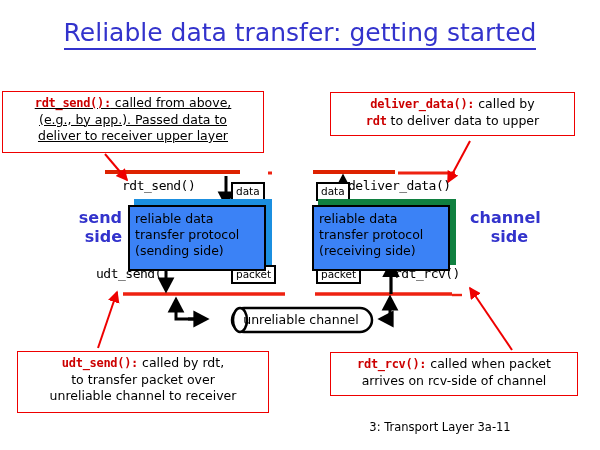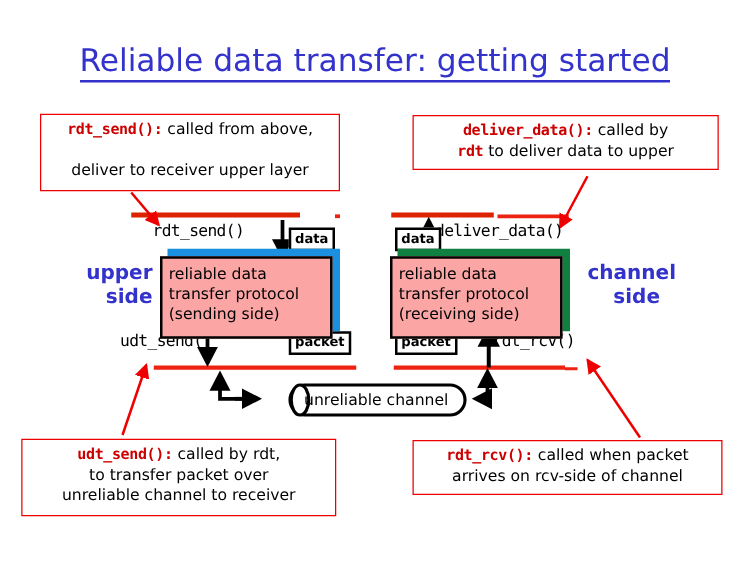--- a/index.html
+++ b/index.html
@@ -20,21 +20,21 @@
     inset: 0;
     width: 600px;
     height: 450px;
     background: #ffffff;
   }
 
   
   .title {
     position: absolute;
     left: 0;
-    top: 34px;
+    top: 18px;
     width: 600px;
     text-align: center;
     font-family: "DejaVu Sans", sans-serif;
     font-size: 25px;
     color: #3333cc;
     letter-spacing: 0px;
     white-space: nowrap;
   }
   .title span {
     border-bottom: 2px solid #3333cc;
@@ -55,21 +55,21 @@
     padding: 3px 4px 4px 4px;
   }
   .callout .code {
     font-family: "DejaVu Sans Mono", monospace;
     font-weight: bold;
     color: #cc0000;
     font-size: 12px;
     letter-spacing: -0.3px;
   }
 
-  #callout-rdt-send   { left: 32px;  top: 91px;  width: 240px; height: 62px; }
+  #callout-rdt-send   { left: 2px;  top: 91px;  width: 262px; height: 62px; text-decoration: underline; }
   #callout-deliver    { left: 330px; top: 92px;  width: 245px; height: 44px; }
   #callout-udt-send   { left: 17px;  top: 351px; width: 252px; height: 62px; }
   #callout-rdt-rcv    { left: 330px; top: 352px; width: 248px; height: 44px; }
 
   
   .overlay {
     position: absolute;
     left: 0; top: 0;
     width: 600px;
     height: 450px;
@@ -85,21 +85,21 @@
     width: 138px;
     height: 66px;
   }
   .protobox {
     position: absolute;
     left: 0;
     top: 0;
     width: 138px;
     height: 66px;
     border: 2px solid #000000;
-    background: #fca5a5;
+    background: #3b82f6;
     box-sizing: border-box;
     font-family: "DejaVu Sans", sans-serif;
     font-size: 12.5px;
     line-height: 16px;
     color: #000000;
     padding: 4px 0 0 5px;
     text-align: left;
   }
   #protobox-send-wrap { left: 128px; top: 205px; }
   #protobox-recv-wrap { left: 312px; top: 205px; }
@@ -125,21 +125,20 @@
     position: absolute;
     border: 2px solid #000000;
     background: #ffffff;
     box-sizing: border-box;
     font-family: "DejaVu Sans", sans-serif;
     font-size: 10.5px;
     line-height: 13px;
     color: #000000;
     padding: 1px 3px 1px 3px;
     white-space: nowrap;
-    font-weight: bold;
   }
   #minibox-data-left   { left: 231px; top: 182px; }
   #minibox-data-right  { left: 316px; top: 182px; }
   #minibox-packet-left { left: 231px; top: 265px; }
   #minibox-packet-right{ left: 316px; top: 265px; }
 
   
   .side-label {
     position: absolute;
     font-family: "DejaVu Sans", sans-serif;
@@ -240,42 +239,42 @@
     </g>
 
     <line x1="105" y1="154" x2="127" y2="180" stroke="#ee0000" stroke-width="2" marker-end="url(#redhead)"></line>
     <line x1="470" y1="141" x2="448" y2="182" stroke="#ee0000" stroke-width="2" marker-end="url(#redhead)"></line>
     <line x1="98" y1="348" x2="117" y2="292" stroke="#ee0000" stroke-width="2" marker-end="url(#redhead)"></line>
     <line x1="512" y1="350" x2="470" y2="288" stroke="#ee0000" stroke-width="2" marker-end="url(#redhead)"></line>
   </svg>
 
   <div class="callout" id="callout-rdt-send">
     <span class="code">rdt_send():</span><span> called from above,</span><br>
-    <br>
+    <span>(e.g., by app.). Passed data to</span><br>
     <span>deliver to receiver upper layer</span>
   </div>
 
   <div class="callout" id="callout-udt-send">
     <span class="code">udt_send():</span><span> called by rdt,</span><br>
     <span>to transfer packet over</span><br>
     <span>unreliable channel to receiver</span>
   </div>
 
   <div class="callout" id="callout-deliver">
     <span class="code">deliver_data():</span><span> called by</span><br>
     <span class="code">rdt</span><span> to deliver data to upper</span>
   </div>
 
   <div class="callout" id="callout-rdt-rcv">
     <span class="code">rdt_rcv():</span><span> called when packet</span><br>
     <span>arrives on rcv-side of channel</span>
   </div>
 
   <div class="side-label" id="label-send-side">
-    <div>upper</div>
+    <div>send</div>
     <div>side</div>
   </div>
   <div class="side-label" id="label-recv-side">
     <div>channel</div>
     <div style="text-align:right; width:58px;">side</div>
   </div>
 
   <div class="mono-label" id="label-rdt-send">rdt_send()</div>
   <div class="mono-label" id="label-deliver-data">deliver_data()</div>
   <div class="mono-label" id="label-udt-send">udt_send()</div>
@@ -299,14 +298,15 @@
     <div class="protobox-shadow" id="protobox-recv-shadow"></div>
     <div class="protobox">
       <div>reliable data</div>
       <div>transfer protocol</div>
       <div>(receiving side)</div>
     </div>
   </div>
 
   <div id="channel-text">unreliable channel</div>
 
+  <div class="footer">3: Transport Layer  3a-11</div>
 
 </div>
 
 </body></html>

